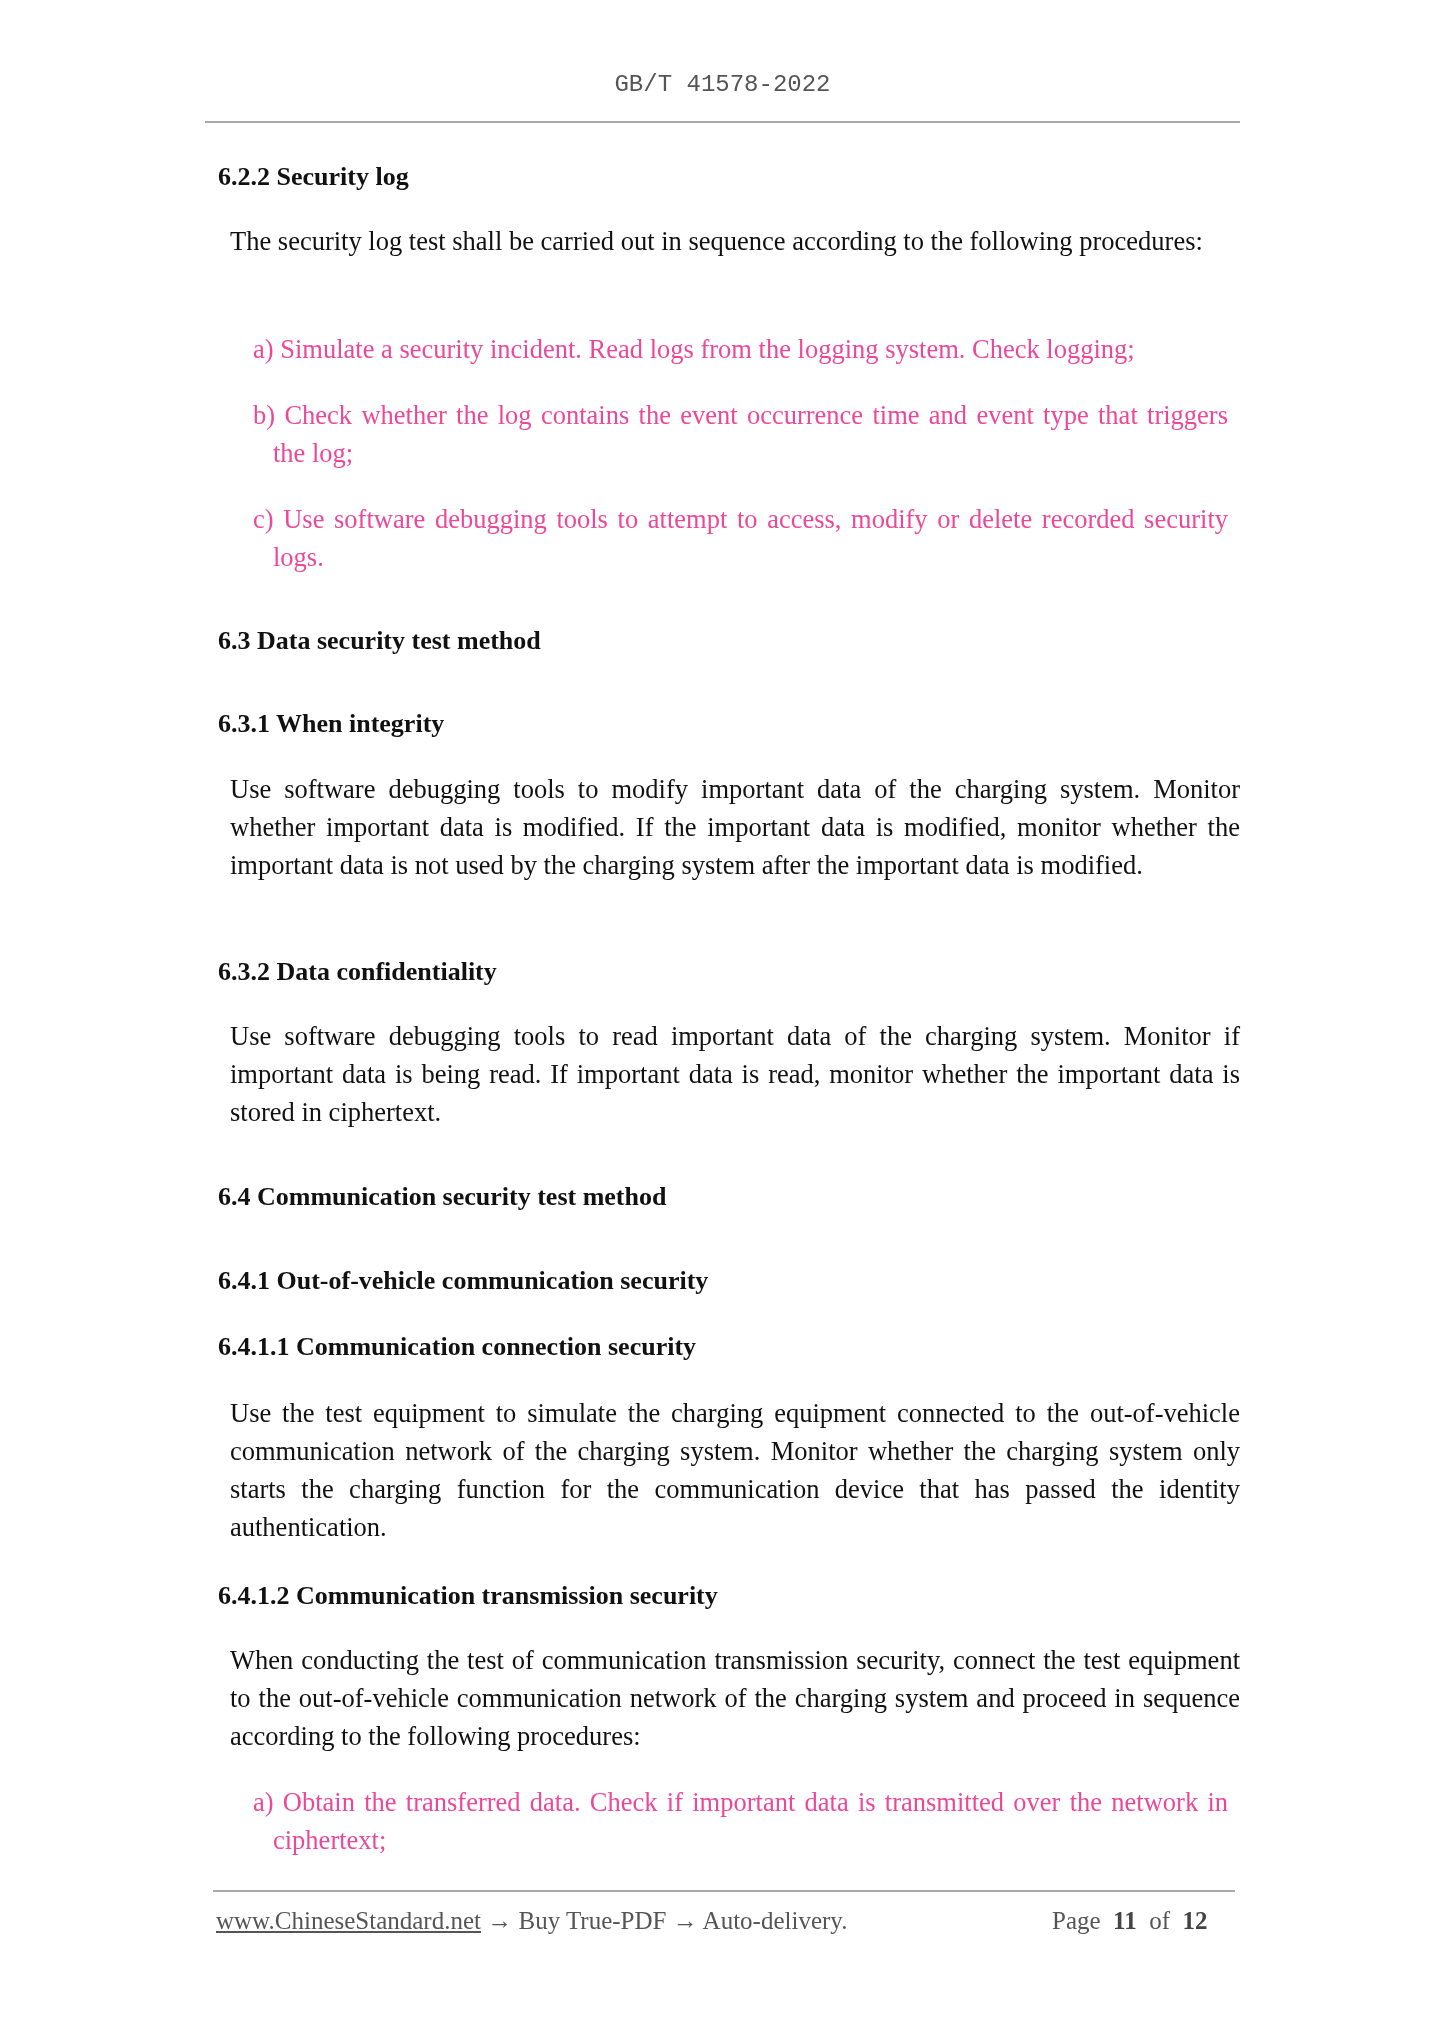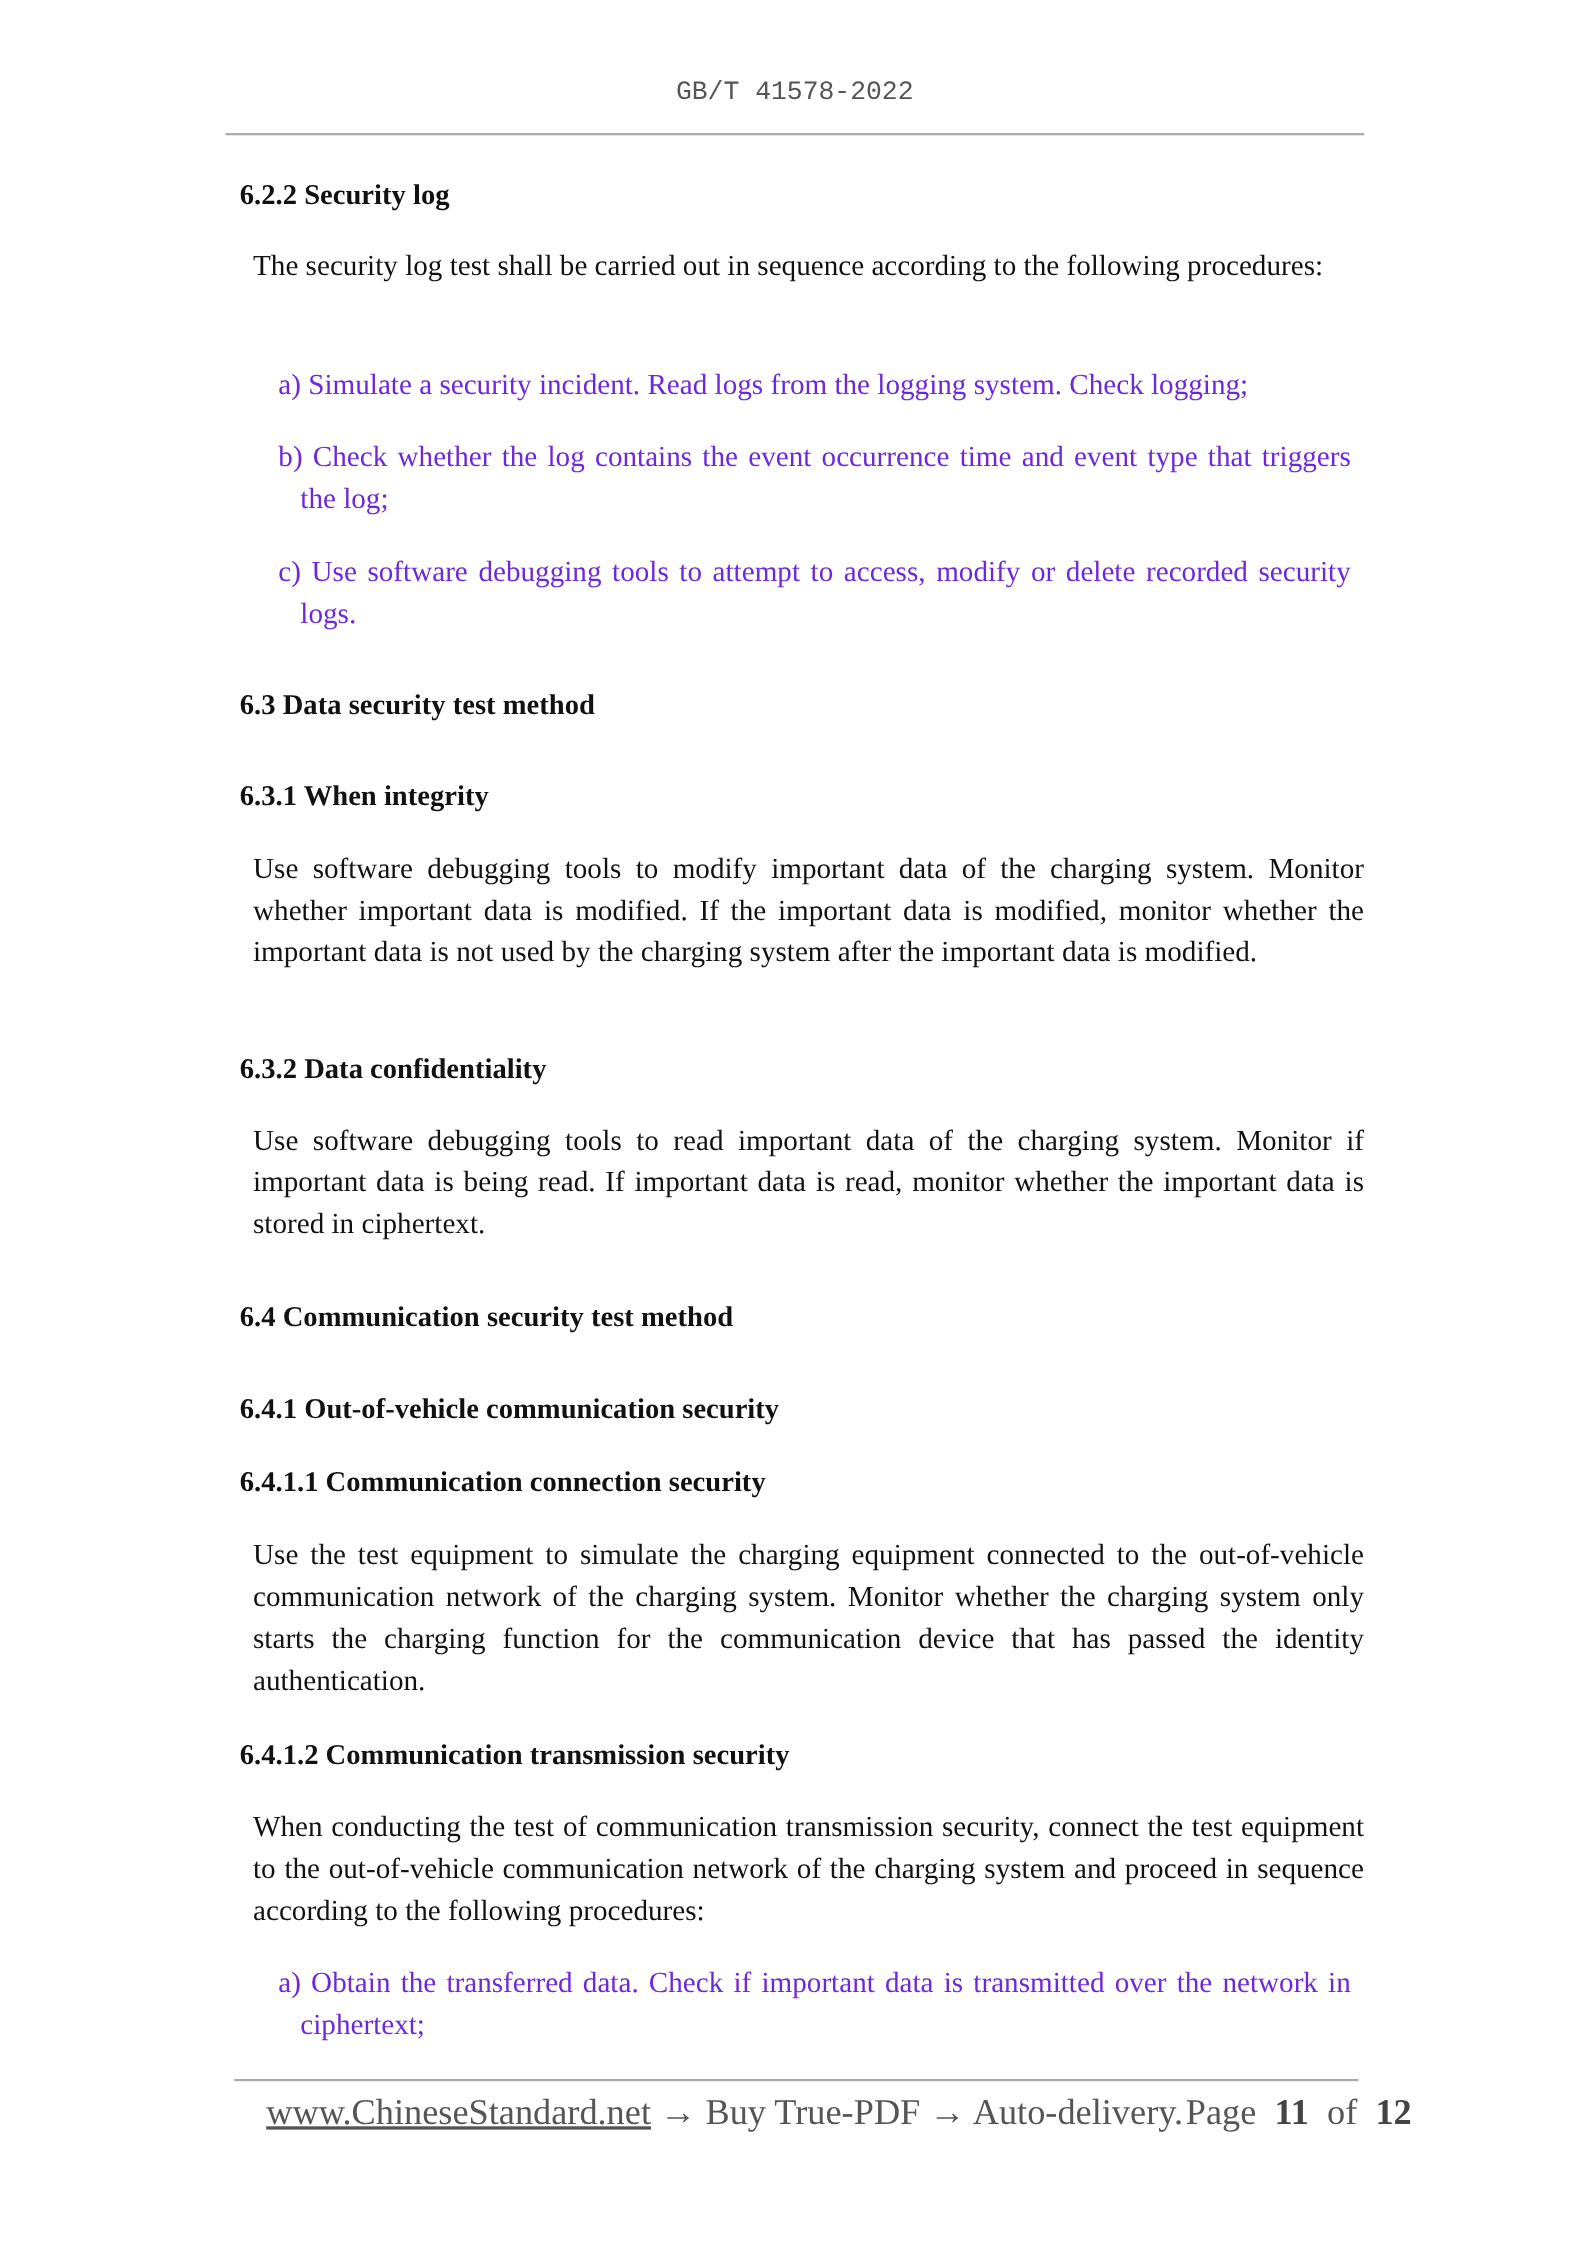--- a/index.html
+++ b/index.html
@@ -3,22 +3,22 @@
 <meta charset="utf-8">
 <style>
   html, body { margin: 0; padding: 0; background: #ffffff; }
   body { width: 1445px; height: 2044px; position: relative; overflow: hidden;
          font-family: "Liberation Serif", "DejaVu Serif", serif; color: #111111; }
   .abs { position: absolute; }
   .header-title { left: 0; width: 1445px; top: 70px; text-align: center; font-size: 24px; color: #555555; line-height: 30px; font-family: Liberation Mono, monospace; }
   .rule { position: absolute; height: 2px; background: #a8a8a8; }
   .h { position: absolute; left: 218px; font-weight: bold; font-size: 26px; line-height: 34px; color: #111; white-space: nowrap; }
   .p { position: absolute; left: 230px; width: 1010px; font-size: 26.5px; line-height: 38px; text-align: justify; text-align-last: left; color: #111; }
-  .li { position: absolute; left: 273px; width: 955px; font-size: 26.5px; line-height: 38px; text-align: justify; text-align-last: left; text-indent: -20px; color: #6d28d9; }
-  .footer { position: absolute; top: 1906px; font-size: 33px; line-height: 30px; color: #555555; white-space: nowrap; margin-left: 26px; }
+  .li { position: absolute; left: 273px; width: 955px; font-size: 26.5px; line-height: 38px; text-align: justify; text-align-last: left; text-indent: -20px; color: #ec4899; }
+  .footer { position: absolute; top: 1906px; font-size: 25px; line-height: 30px; color: #555555; white-space: nowrap; }
   .footer-left { left: 216px; }
   .footer-link { color: #555555; text-decoration: underline; }
   .footer-right { left: 1052px; }
   .footer-right b { color: #444; }
 </style>
 </head>
 <body>
 
 <div class="abs header-title">GB/T 41578-2022</div>
 <div class="rule" style="left:205px; width:1035px; top:121px;"></div>

